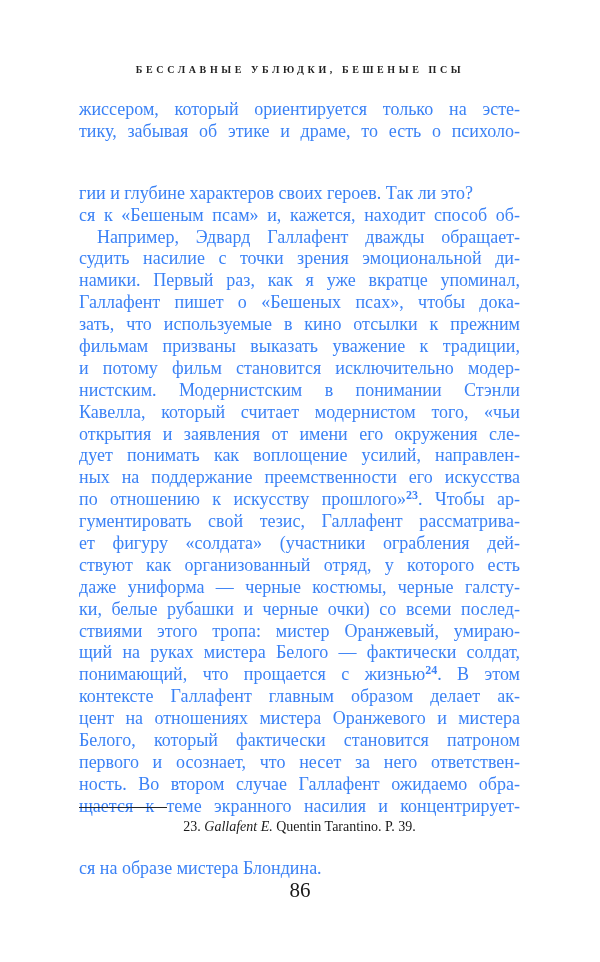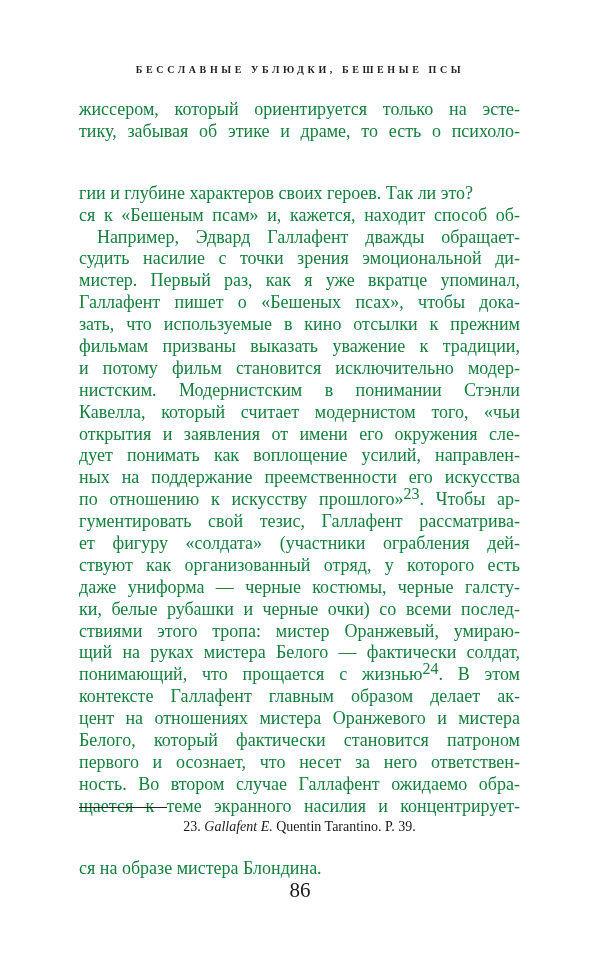--- a/index.html
+++ b/index.html
@@ -27,42 +27,42 @@
       line-height: 16px;
       color: #222;
     }
     .body-text {
       position: absolute;
       top: 99px;
       left: 79px;
       width: 441px;
       font-size: 18px;
       line-height: 21.9px;
-      color: #15803d;
+      color: #3b82f6;
     }
     .body-text .line {
       display: block;
       white-space: nowrap;
       text-align: justify;
       text-align-last: justify;
       height: 21.9px;
       overflow: visible;
     }
     .body-text .line.last {
       text-align-last: left;
       margin-top: 40px;
     }
     .body-text .line.indent {
       padding-left: 18px;
     }
     sup.fn {
-      font-size: 16px;
+      font-size: 12px;
       line-height: 0;
       vertical-align: 6px;
-      font-weight: normal;
+      font-weight: bold;
     }
     .footnote-rule {
       position: absolute;
       top: 807px;
       left: 79px;
       width: 88px;
       height: 0;
       border-top: 1.2px solid #222;
     }
     .footnotes {
@@ -98,21 +98,21 @@
 
 <div class="running-header">БЕССЛАВНЫЕ УБЛЮДКИ, БЕШЕНЫЕ ПСЫ</div>
 
 <div class="body-text">
   <span class="line">жиссером, который ориентируется только на эсте-</span>
   <span class="line">тику, забывая об этике и драме, то есть о психоло-</span>
   <span class="line last">гии и глубине характеров своих героев. Так ли это?</span>
   <span class="line">ся к «Бешеным псам» и, кажется, находит способ об-</span>
   <span class="line indent">Например, Эдвард Галлафент дважды обращает-</span>
   <span class="line">судить насилие с точки зрения эмоциональной ди-</span>
-  <span class="line">мистер. Первый раз, как я уже вкратце упоминал,</span>
+  <span class="line">намики. Первый раз, как я уже вкратце упоминал,</span>
   <span class="line">Галлафент пишет о «Бешеных псах», чтобы дока-</span>
   <span class="line">зать, что используемые в кино отсылки к прежним</span>
   <span class="line">фильмам призваны выказать уважение к традиции,</span>
   <span class="line">и потому фильм становится исключительно модер-</span>
   <span class="line">нистским. Модернистским в понимании Стэнли</span>
   <span class="line">Кавелла, который считает модернистом того, «чьи</span>
   <span class="line">открытия и заявления от имени его окружения сле-</span>
   <span class="line">дует понимать как воплощение усилий, направлен-</span>
   <span class="line">ных на поддержание преемственности его искусства</span>
   <span class="line"><span>по отношению к искусству прошлого»</span><sup class="fn">23</sup><span>. Чтобы ар-</span></span>

